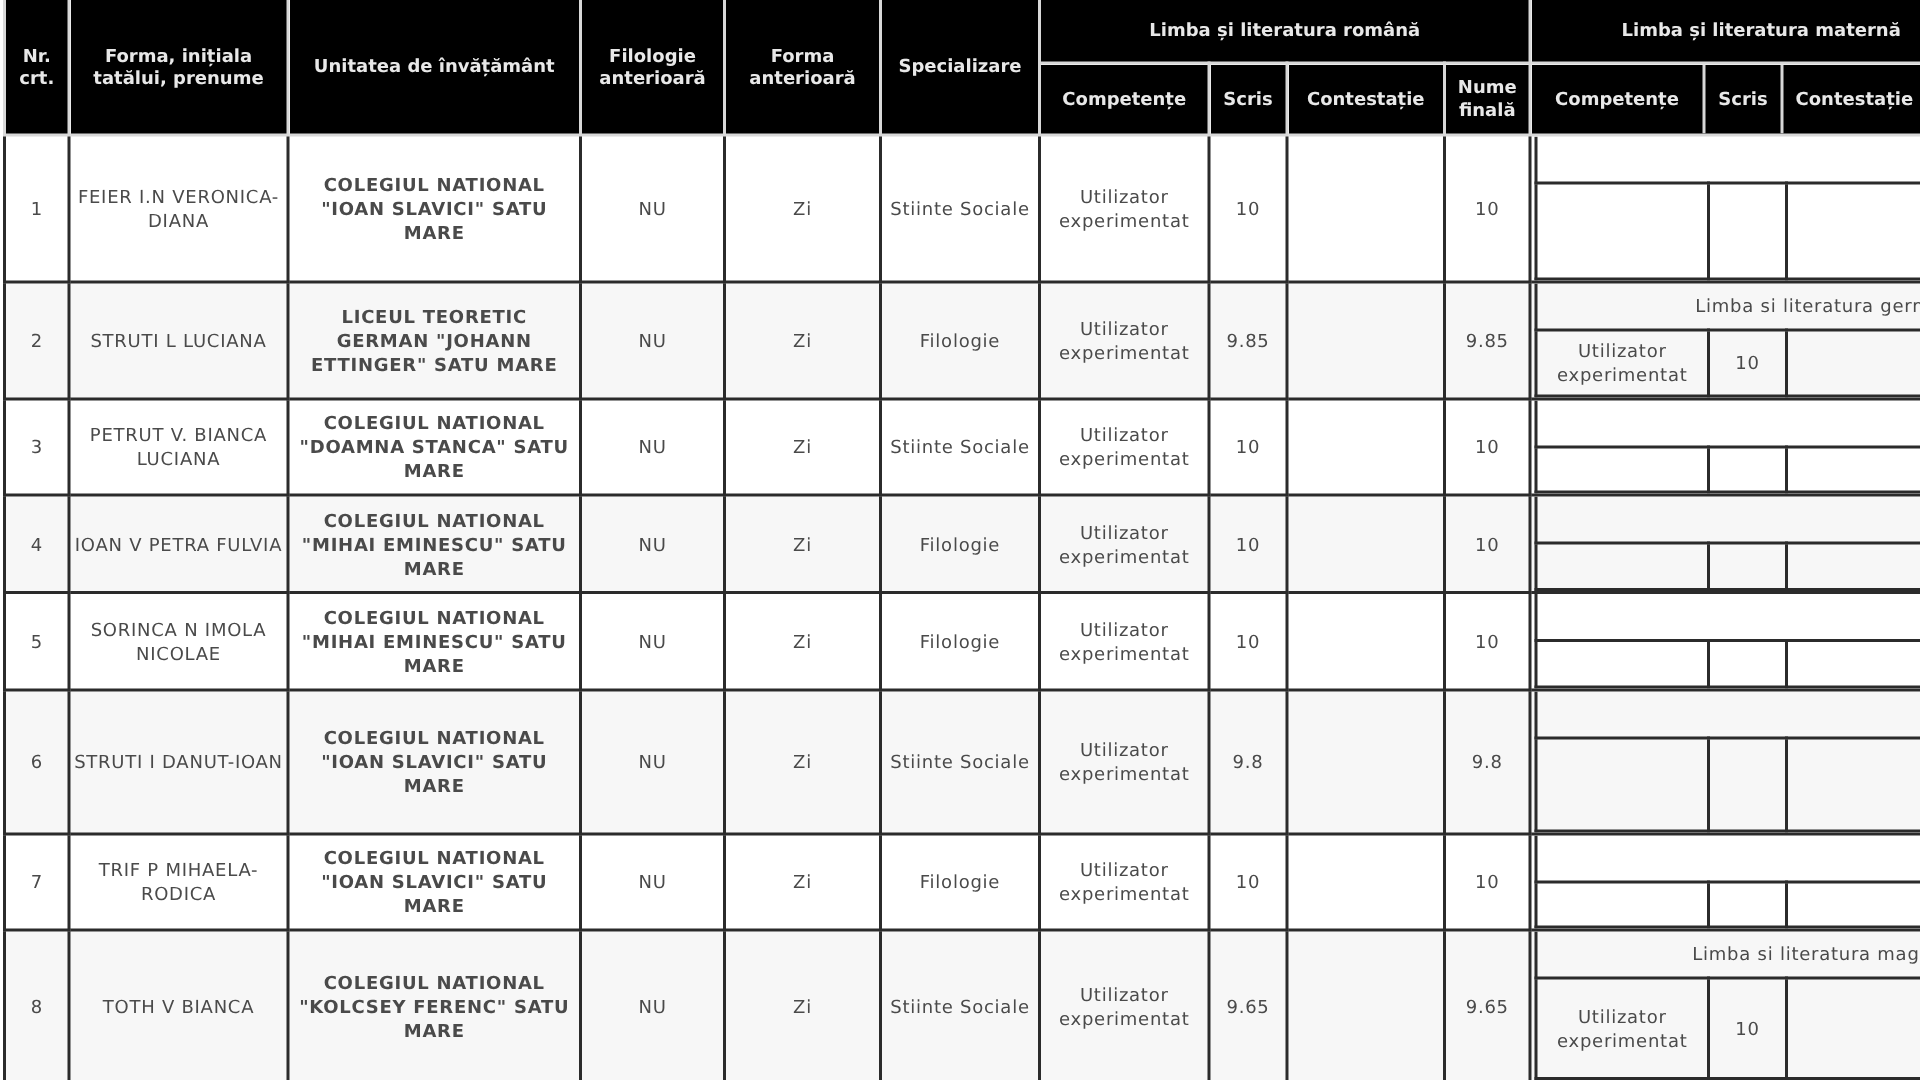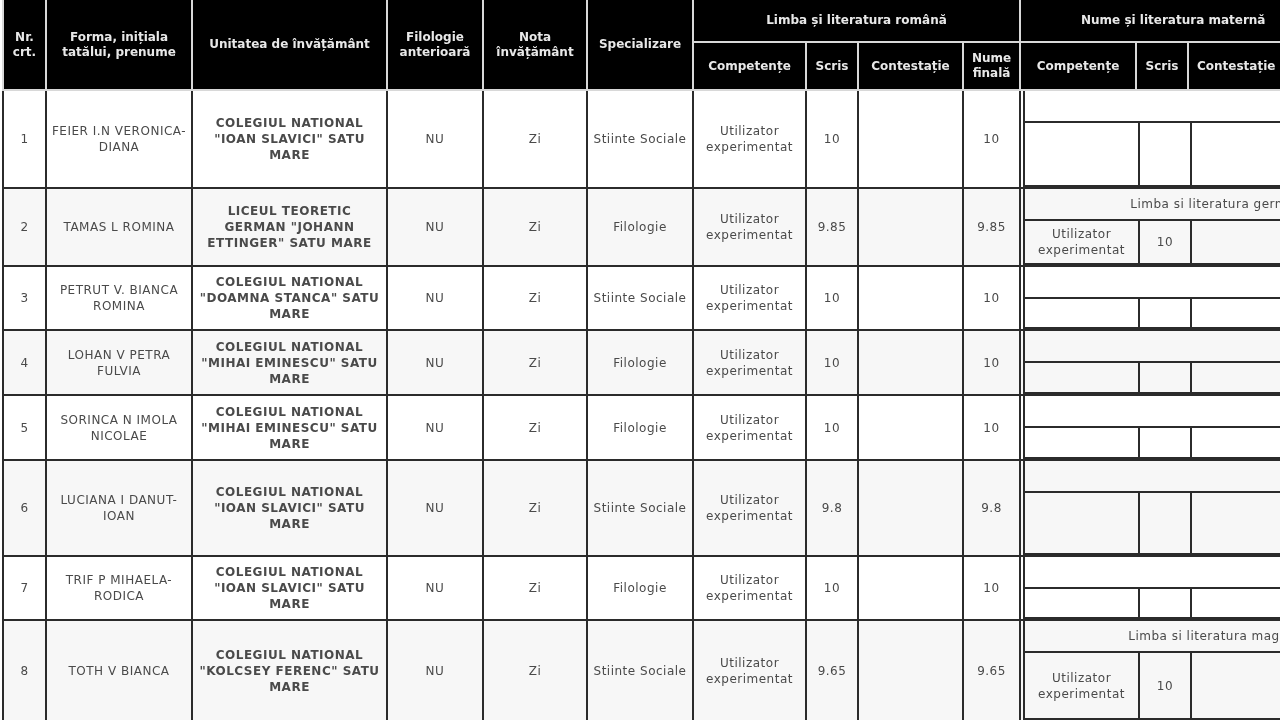--- a/index.html
+++ b/index.html
@@ -74,24 +74,24 @@
       <col style="width:105px">
       <col style="width:57px">
       <col style="width:383px">
     </colgroup>
     <thead>
       <tr style="height:43px">
         <th rowspan="2">Nr. crt.</th>
         <th rowspan="2">Forma, inițiala tatălui, prenume</th>
         <th rowspan="2">Unitatea de învățământ</th>
         <th rowspan="2">Filologie anterioară</th>
-        <th rowspan="2">Nota învățământ</th>
+        <th rowspan="2">Forma anterioară</th>
         <th rowspan="2">Specializare</th>
         <th colspan="4">Limba și literatura română</th>
-        <th style="text-align:left; padding-left:60px; white-space:nowrap;"><span>Nume și literatura maternă</span></th>
+        <th style="text-align:left; padding-left:60px; white-space:nowrap;"><span>Limba și literatura maternă</span></th>
       </tr>
       <tr style="height:46px">
         <th>Competențe</th>
         <th>Scris</th>
         <th>Contestație</th>
         <th>Nume finală</th>
         <th style="padding:0; border-bottom-color:#d8d8d8">
           <table class="nest" style="height:46px">
             <colgroup>
                 <col style="width:115px">
@@ -138,21 +138,21 @@
                   <td class="sep"></td>
                   <td class="sep"></td>
                 </tr>
           </tbody>
             </table>
         </td>
       </tr>
 
       <tr class="even" style="height:76px">
         <td>2</td>
-        <td>TAMAS L ROMINA</td>
+        <td>STRUTI L LUCIANA</td>
         <td class="school">LICEUL TEORETIC GERMAN "JOHANN ETTINGER" SATU MARE</td>
         <td>NU</td>
         <td>Zi</td>
         <td>Filologie</td>
         <td>Utilizator experimentat</td>
         <td>9.85</td>
         <td></td>
         <td>9.85</td>
         <td class="nested">
           <table class="nest" style="height:76px">
@@ -170,21 +170,21 @@
                   <td class="sep">10</td>
                   <td class="sep"></td>
                 </tr>
           </tbody>
             </table>
         </td>
       </tr>
 
       <tr class="odd" style="height:62px">
         <td>3</td>
-        <td>PETRUT V. BIANCA ROMINA</td>
+        <td>PETRUT V. BIANCA LUCIANA</td>
         <td class="school">COLEGIUL NATIONAL "DOAMNA STANCA" SATU MARE</td>
         <td>NU</td>
         <td>Zi</td>
         <td>Stiinte Sociale</td>
         <td>Utilizator experimentat</td>
         <td>10</td>
         <td></td>
         <td>10</td>
         <td class="nested">
           <table class="nest" style="height:62px">
@@ -202,21 +202,21 @@
                   <td class="sep"></td>
                   <td class="sep"></td>
                 </tr>
           </tbody>
             </table>
         </td>
       </tr>
 
       <tr class="even" style="height:63px">
         <td>4</td>
-        <td>LOHAN V PETRA FULVIA</td>
+        <td>IOAN V PETRA FULVIA</td>
         <td class="school">COLEGIUL NATIONAL "MIHAI EMINESCU" SATU MARE</td>
         <td>NU</td>
         <td>Zi</td>
         <td>Filologie</td>
         <td>Utilizator experimentat</td>
         <td>10</td>
         <td></td>
         <td>10</td>
         <td class="nested">
           <table class="nest" style="height:63px">
@@ -266,21 +266,21 @@
                   <td class="sep"></td>
                   <td class="sep"></td>
                 </tr>
           </tbody>
             </table>
         </td>
       </tr>
 
       <tr class="even" style="height:94px">
         <td>6</td>
-        <td>LUCIANA I DANUT-IOAN</td>
+        <td>STRUTI I DANUT-IOAN</td>
         <td class="school">COLEGIUL NATIONAL "IOAN SLAVICI" SATU MARE</td>
         <td>NU</td>
         <td>Zi</td>
         <td>Stiinte Sociale</td>
         <td>Utilizator experimentat</td>
         <td>9.8</td>
         <td></td>
         <td>9.8</td>
         <td class="nested">
           <table class="nest" style="height:94px">

